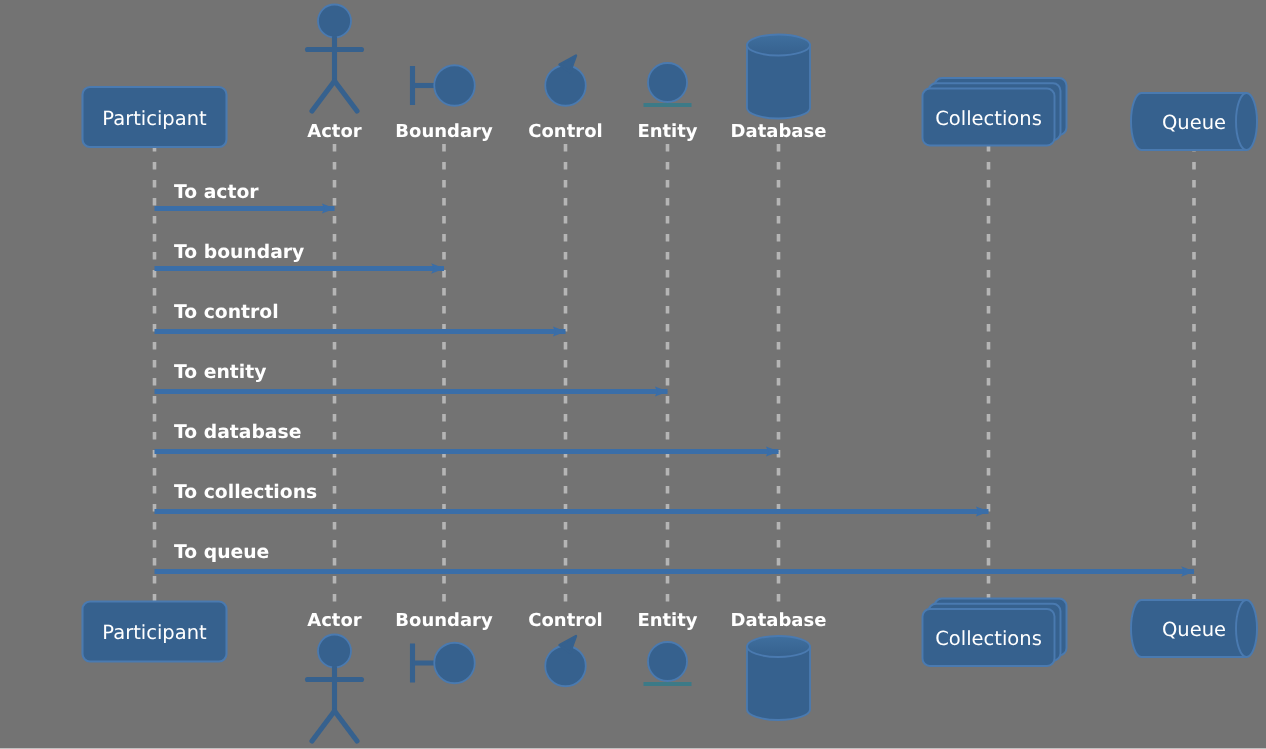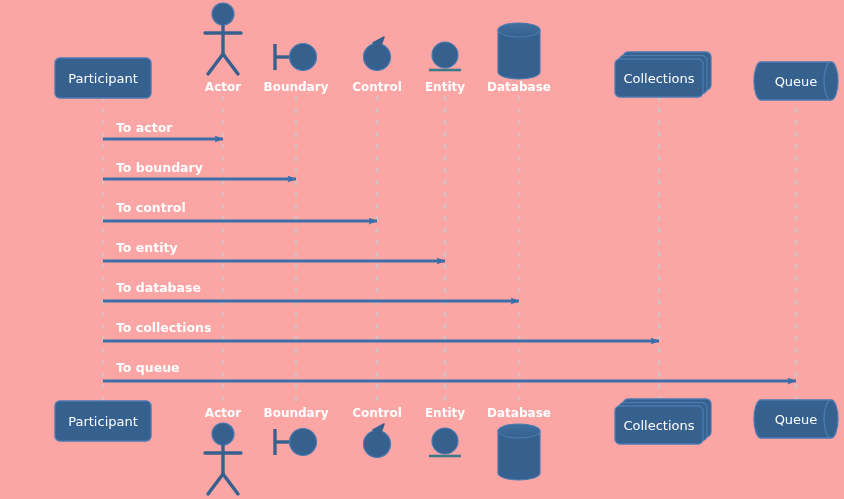--- a/index.html
+++ b/index.html
@@ -5,21 +5,21 @@
 <style>
   html, body {
     margin: 0;
     padding: 0;
     background: #ffffff;
   }
   #diagram-root {
     position: relative;
     width: 844px;
     height: 499px;
-    background: #fca5a5;
+    background: #737373;
     overflow: hidden;
     font-family: "DejaVu Sans", "Liberation Sans", sans-serif;
   }
   #svg-layer {
     position: absolute;
     left: 0;
     top: 0;
     width: 844px;
     height: 499px;
   }

